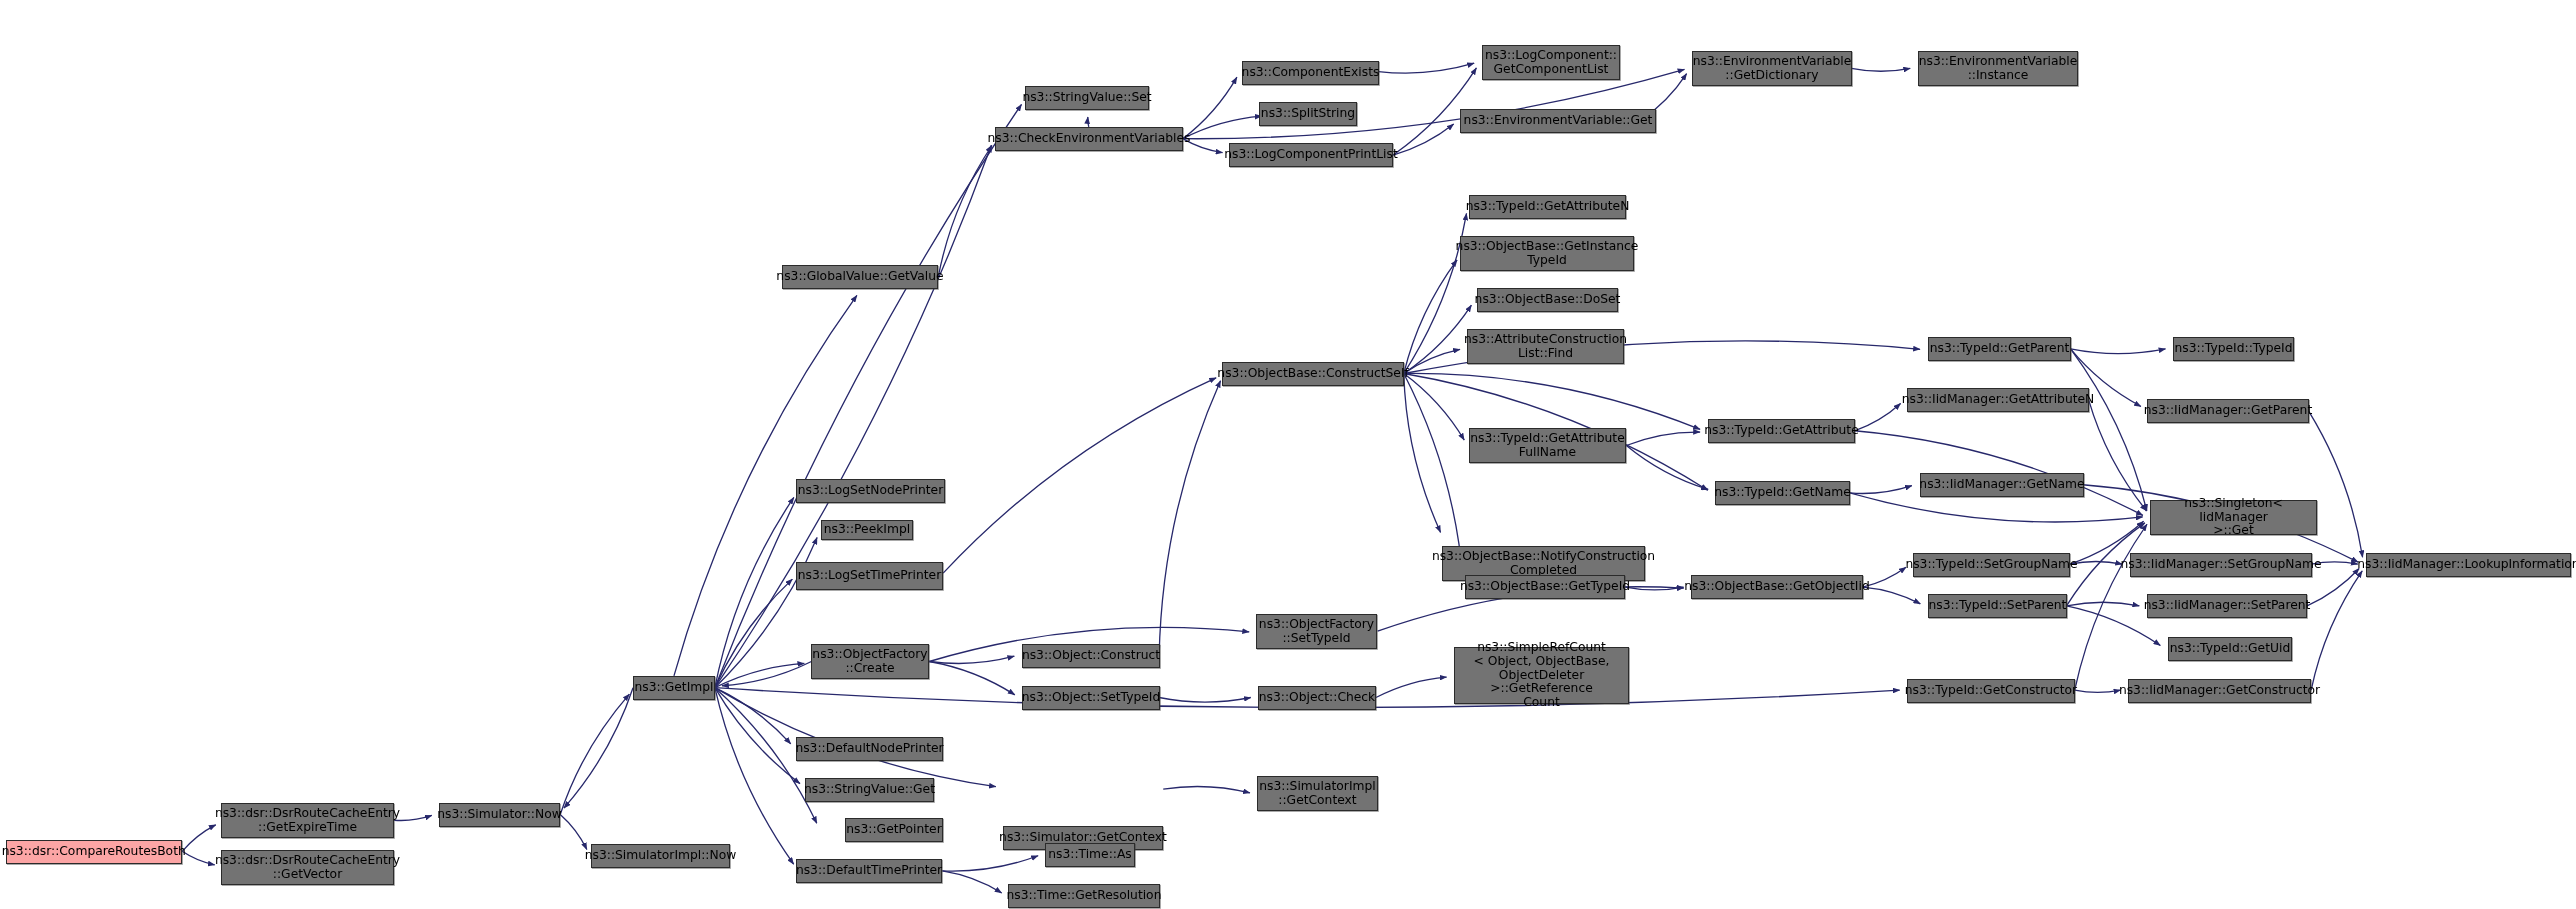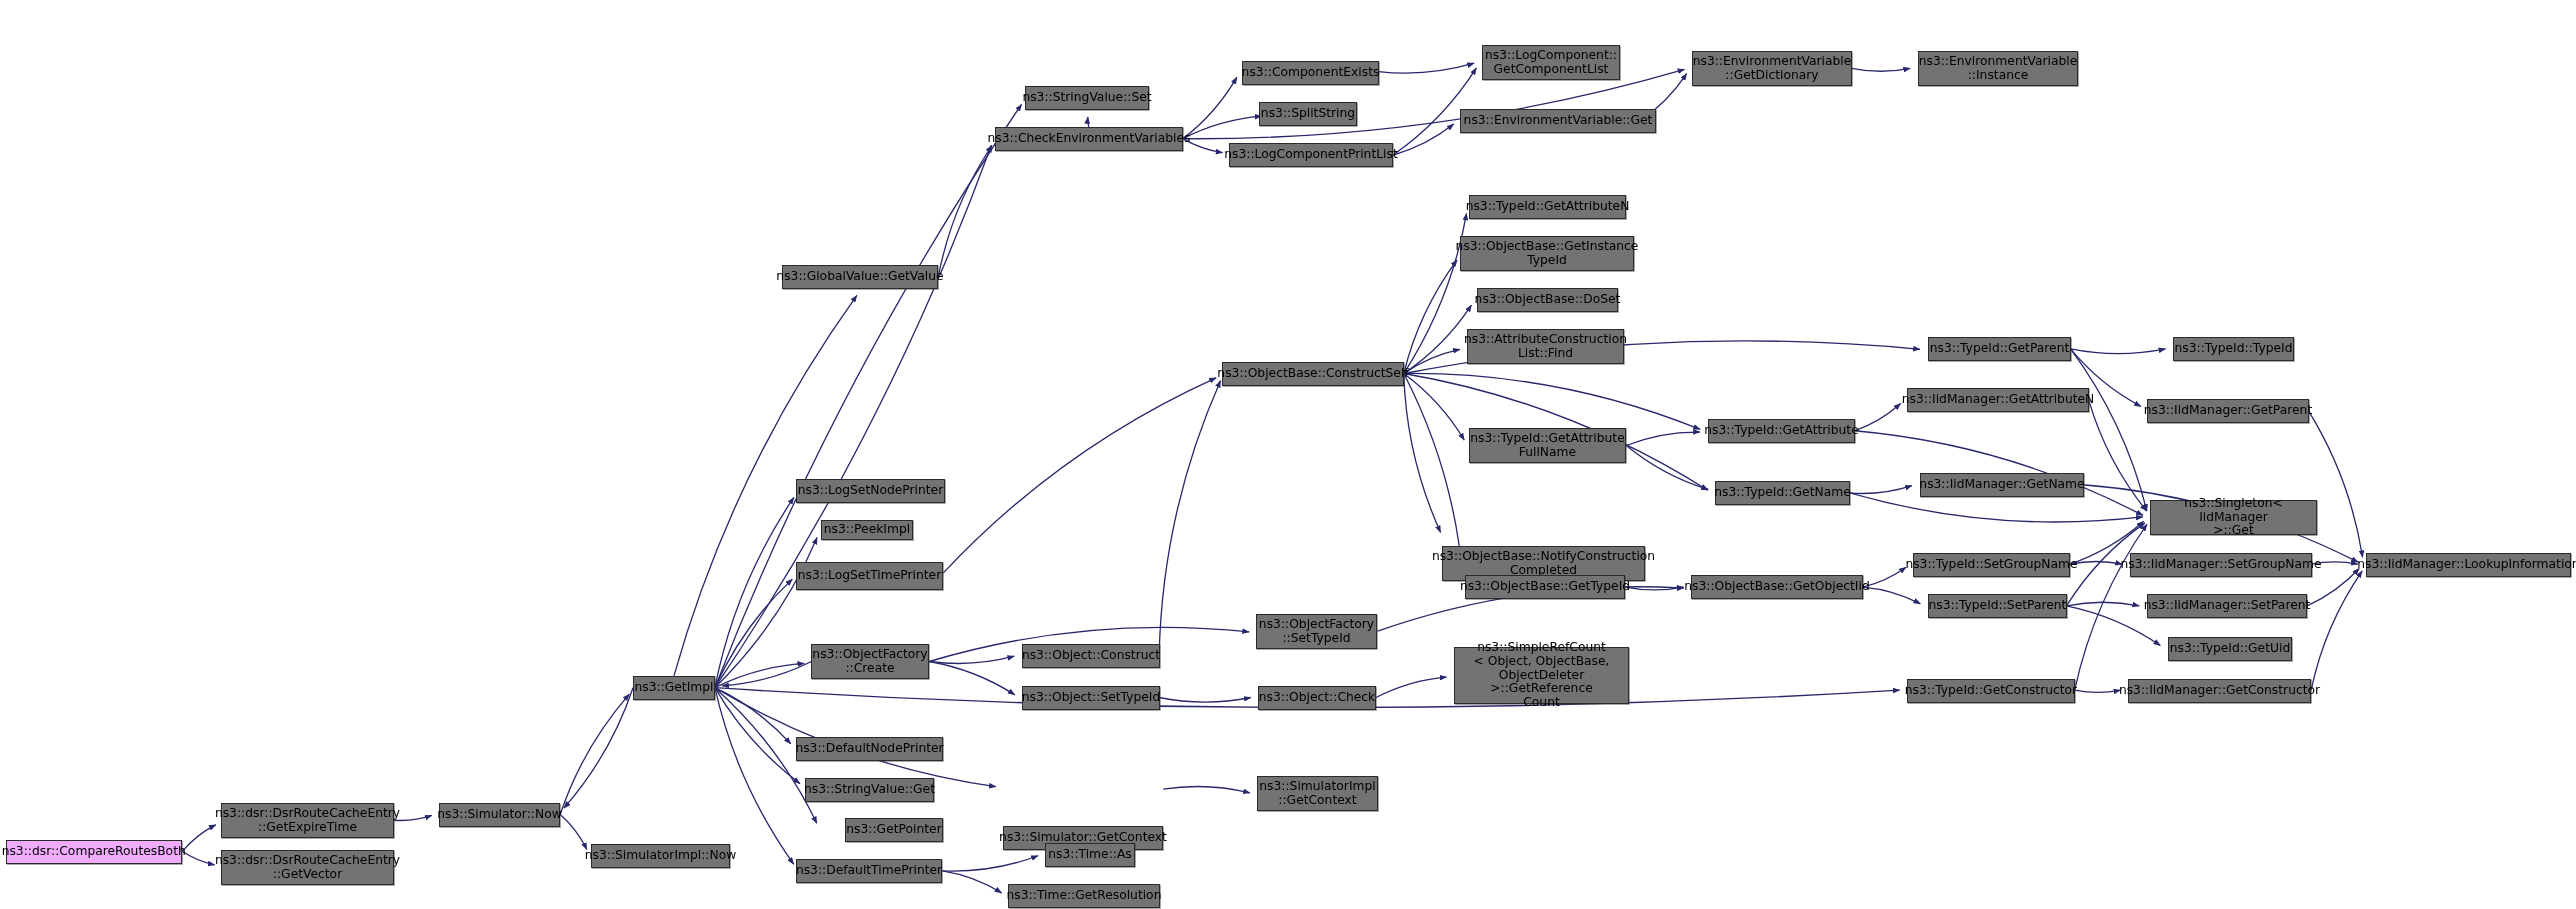--- a/index.html
+++ b/index.html
@@ -4,21 +4,21 @@
 <style>
   html,body{margin:0;padding:0;background:#ffffff;}
   #canvas{position:relative;width:2576px;height:909px;background:#ffffff;
           font-family:"DejaVu Sans","Liberation Sans",sans-serif;overflow:hidden;}
   svg#edges{position:absolute;left:0;top:0;width:2576px;height:909px;pointer-events:none;}
   .node{position:absolute;box-sizing:border-box;border:0.8px solid #2b2b2b;
         background:#737373;color:#000000;display:flex;align-items:center;
         justify-content:center;text-align:center;line-height:1.12;
         font-size:12.3px;letter-spacing:0px;padding:0.8px 3.3px;z-index:5;
         box-shadow:0.8px 0.8px 0 rgba(60,60,60,0.55);}
-  .node.root{background:#f0abfc;border-color:#2b2b2b;}
+  .node.root{background:#fca5a5;border-color:#2b2b2b;}
   .node span{display:block;white-space:pre-line;}
 </style>
 </head>
 <body>
 
 <div id="canvas">
   <svg id="edges" xmlns="http://www.w3.org/2000/svg" viewBox="0 0 3147 1111" width="2576" height="909">
     <defs>
       <marker id="ah" markerWidth="9" markerHeight="7" refX="8.4" refY="3.5" orient="auto" markerUnits="userSpaceOnUse">
         <path d="M0,0 L9,3.5 L0,7 Z" fill="#27286b"></path>

